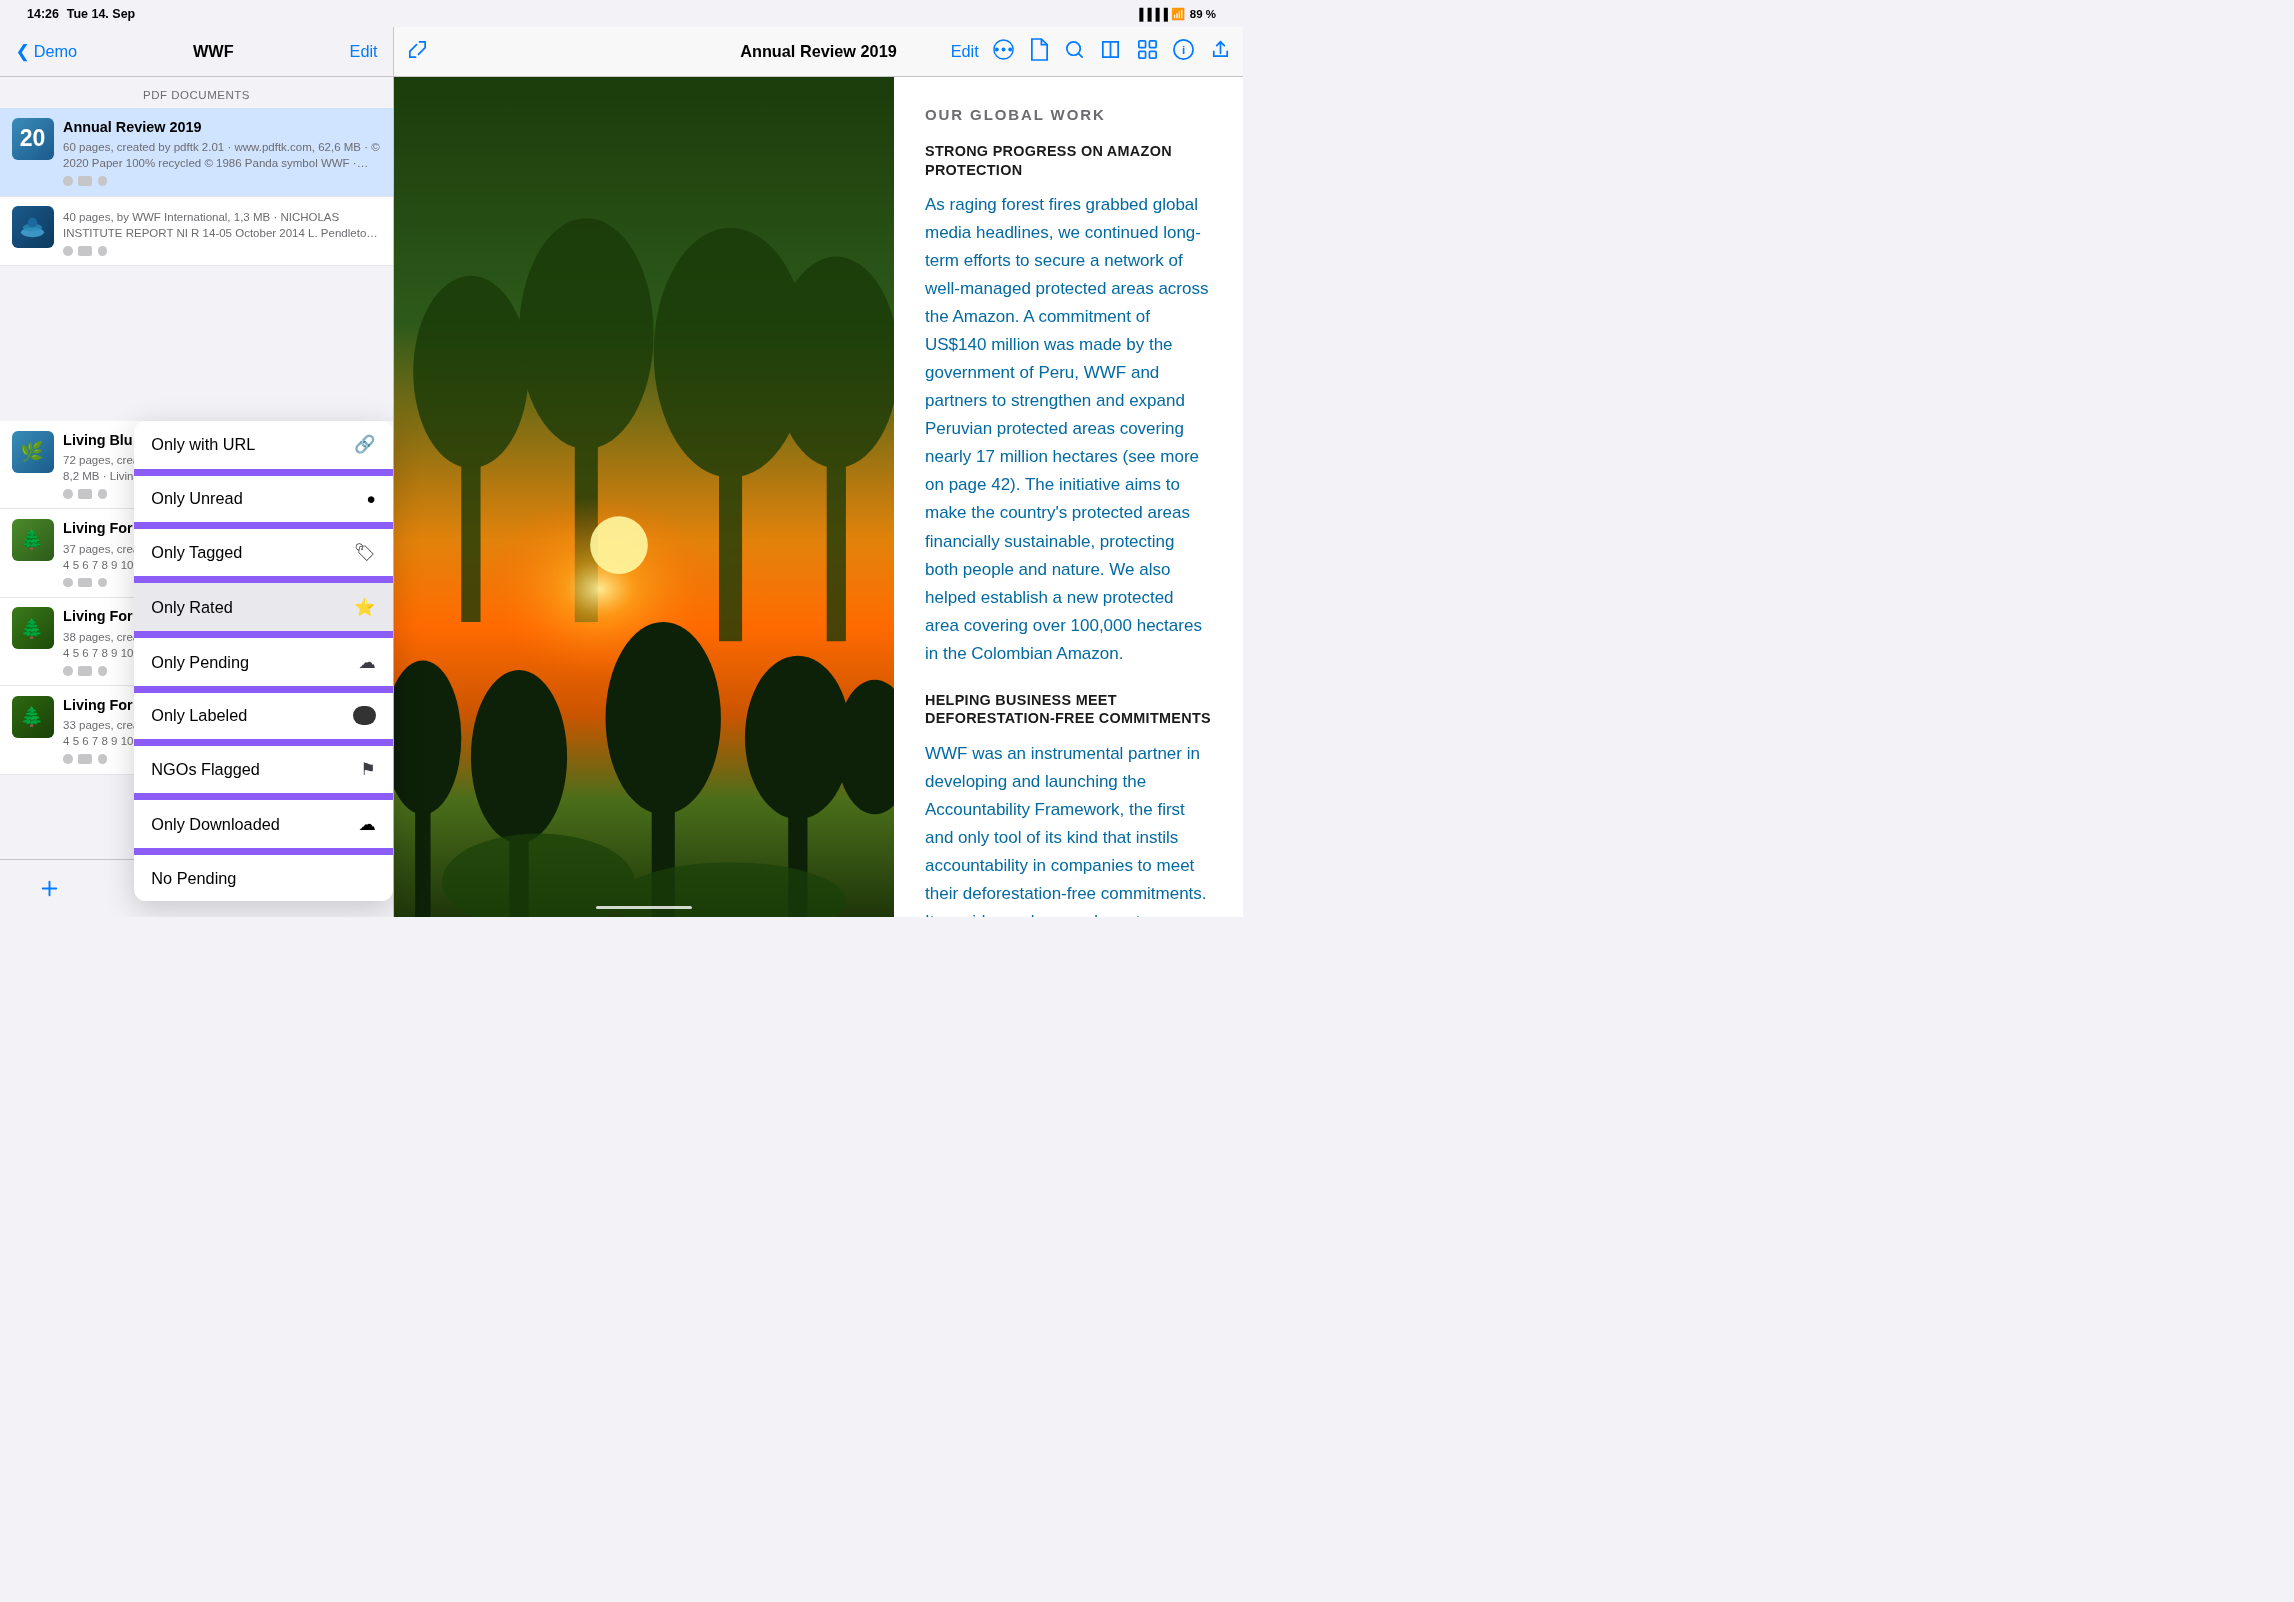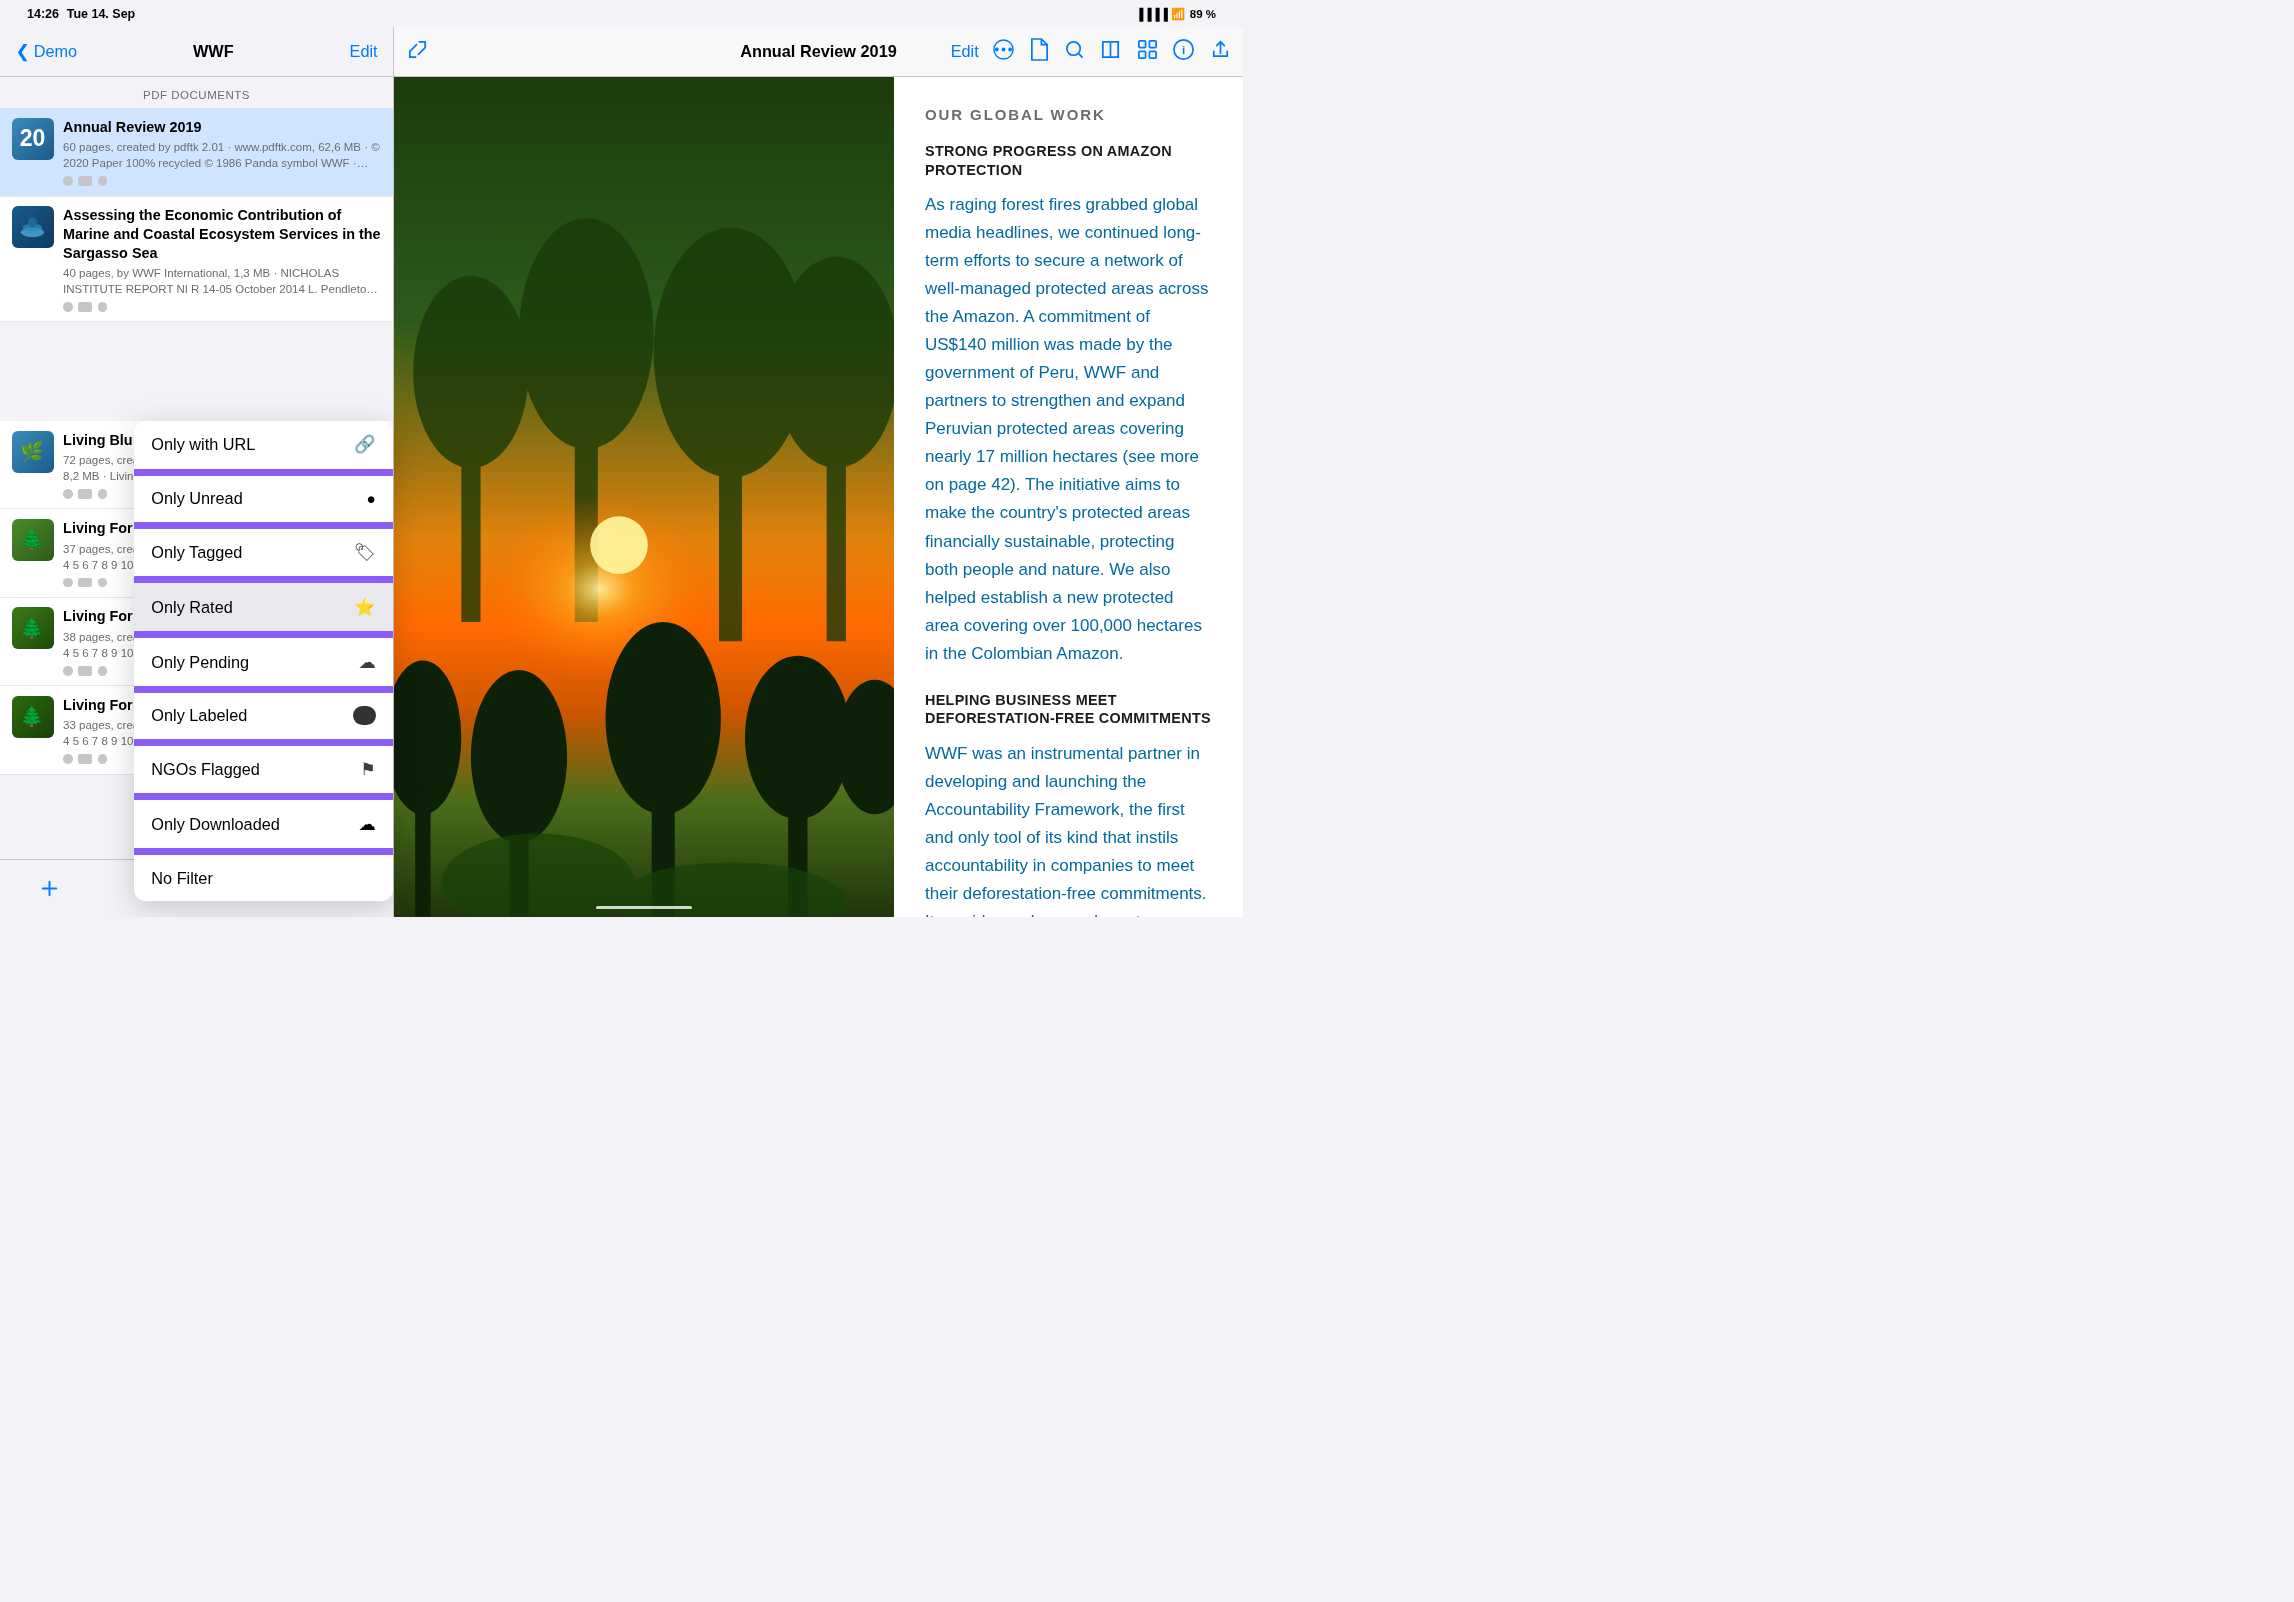--- a/index.html
+++ b/index.html
@@ -350,21 +350,20 @@
 
       <div class="doc-item">
         <div class="doc-thumb" style="background:linear-gradient(135deg,#1a5a8c,#0d3a5e);display:flex;align-items:center;justify-content:center;">
           <svg width="29" height="29" viewBox="0 0 30 30">
               <ellipse cx="15" cy="20" rx="12" ry="5" fill="#4eb8e8" opacity="0.7"></ellipse>
               <ellipse cx="15" cy="15" rx="10" ry="4" fill="#2a8cb8" opacity="0.8"></ellipse>
               <circle cx="15" cy="10" r="5" fill="#1a6a9e"></circle>
             </svg>
         </div>
         <div class="doc-info">
-          <div class="doc-title">Assessing the Economic Contribution of Marine and Coastal Ecosystem Services in the Sargasso Sea</div>
           <div class="doc-meta">40 pages, by WWF International, 1,3 MB · NICHOLAS INSTITUTE REPORT NI R 14-05 October 2014 L. Pendleton* F. Krowicki and P. Strossert J. Hallett-Murdoch‡ *Nicholas Institute for ...</div>
           <div class="doc-icons">
             <div class="doc-icon-dot"></div>
             <div class="doc-icon-sq"></div>
             <div class="doc-icon-dot"></div>
           </div>
         </div>
       </div>
 
       <div class="dropdown-overlay">
@@ -404,21 +403,21 @@
             <span class="dropdown-item-label">NGOs Flagged</span>
             <span class="dropdown-item-icon" style="font-size:17.3px;">⚑</span>
           </div>
 
           <div class="dropdown-item">
             <span class="dropdown-item-label">Only Downloaded</span>
             <span class="dropdown-item-icon" style="font-size:17.3px;color:#000;">☁</span>
           </div>
 
           <div class="dropdown-item">
-            <span class="dropdown-item-label">No Filter</span>
+            <span class="dropdown-item-label">No Pending</span>
             <span class="dropdown-item-icon"></span>
           </div>
 
         </div>
 
         <div style="position:absolute;left:0;right:0;top:0;bottom:58px;z-index:-1;">
           <div class="doc-item" style="background:#fff;">
             <div class="doc-thumb" style="background:linear-gradient(135deg,#3a8cb8,#1a5c8c);display:flex;align-items:center;justify-content:center;">
               <span style="font-size:19px;">🌿</span>
             </div>

